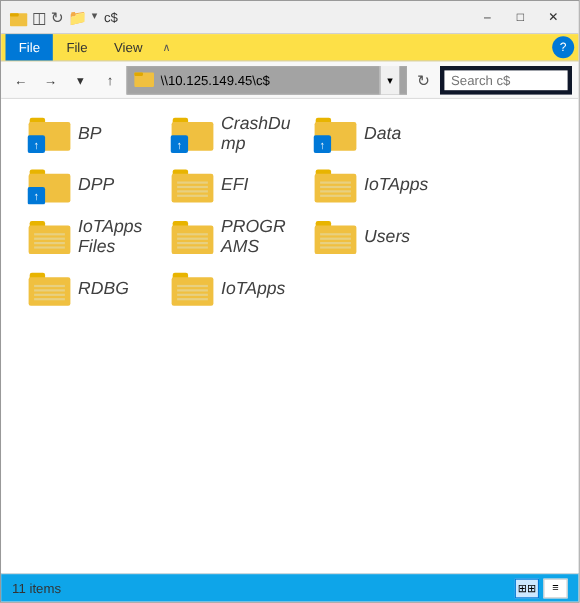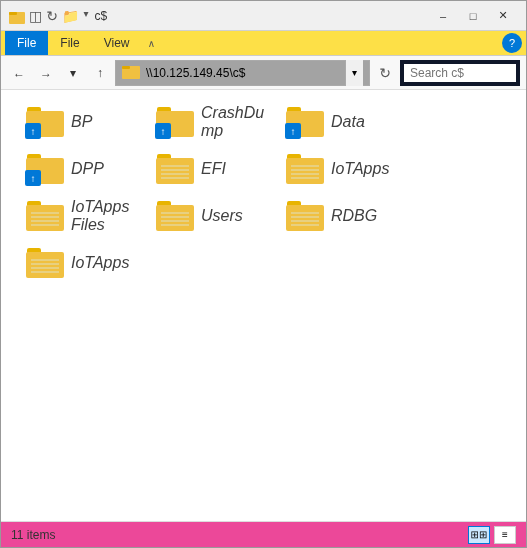--- a/index.html
+++ b/index.html
@@ -221,21 +221,21 @@
     .folder-name {
       font-size: 16px;
       color: #404040;
       word-break: break-word;
       font-style: italic;
     }
 
     
     .status-bar {
       height: 26px;
-      background: #ec4899;
+      background: #0ea5e9;
       border-top: 1px solid #ddd;
       display: flex;
       align-items: center;
       padding: 0 10px;
       justify-content: space-between;
     }
     .status-text {
       font-size: 12px;
       color: #333;
     }
@@ -386,20 +386,31 @@
     </div>
     <div class="folder-item">
       <div class="folder-icon"><svg width="40" height="34" viewBox="0 0 40 34">
           <rect x="2" y="2" width="14" height="6" rx="2" fill="#e8b400"></rect>
           <rect x="1" y="6" width="38" height="26" rx="2" fill="#f0c040"></rect>
           <rect x="6" y="13" width="28" height="2" fill="#e8d080"></rect>
           <rect x="6" y="17" width="28" height="2" fill="#e8d080"></rect>
           <rect x="6" y="21" width="28" height="2" fill="#e8d080"></rect>
           <rect x="6" y="25" width="28" height="2" fill="#e8d080"></rect>
         </svg></div>
+      <span class="folder-name">PROGRAMS</span>
+    </div>
+    <div class="folder-item">
+      <div class="folder-icon"><svg width="40" height="34" viewBox="0 0 40 34">
+          <rect x="2" y="2" width="14" height="6" rx="2" fill="#e8b400"></rect>
+          <rect x="1" y="6" width="38" height="26" rx="2" fill="#f0c040"></rect>
+          <rect x="6" y="13" width="28" height="2" fill="#e8d080"></rect>
+          <rect x="6" y="17" width="28" height="2" fill="#e8d080"></rect>
+          <rect x="6" y="21" width="28" height="2" fill="#e8d080"></rect>
+          <rect x="6" y="25" width="28" height="2" fill="#e8d080"></rect>
+        </svg></div>
       <span class="folder-name">Users</span>
     </div>
     <div class="folder-item">
       <div class="folder-icon"><svg width="40" height="34" viewBox="0 0 40 34">
           <rect x="2" y="2" width="14" height="6" rx="2" fill="#e8b400"></rect>
           <rect x="1" y="6" width="38" height="26" rx="2" fill="#f0c040"></rect>
           <rect x="6" y="13" width="28" height="2" fill="#e8d080"></rect>
           <rect x="6" y="17" width="28" height="2" fill="#e8d080"></rect>
           <rect x="6" y="21" width="28" height="2" fill="#e8d080"></rect>
           <rect x="6" y="25" width="28" height="2" fill="#e8d080"></rect>

